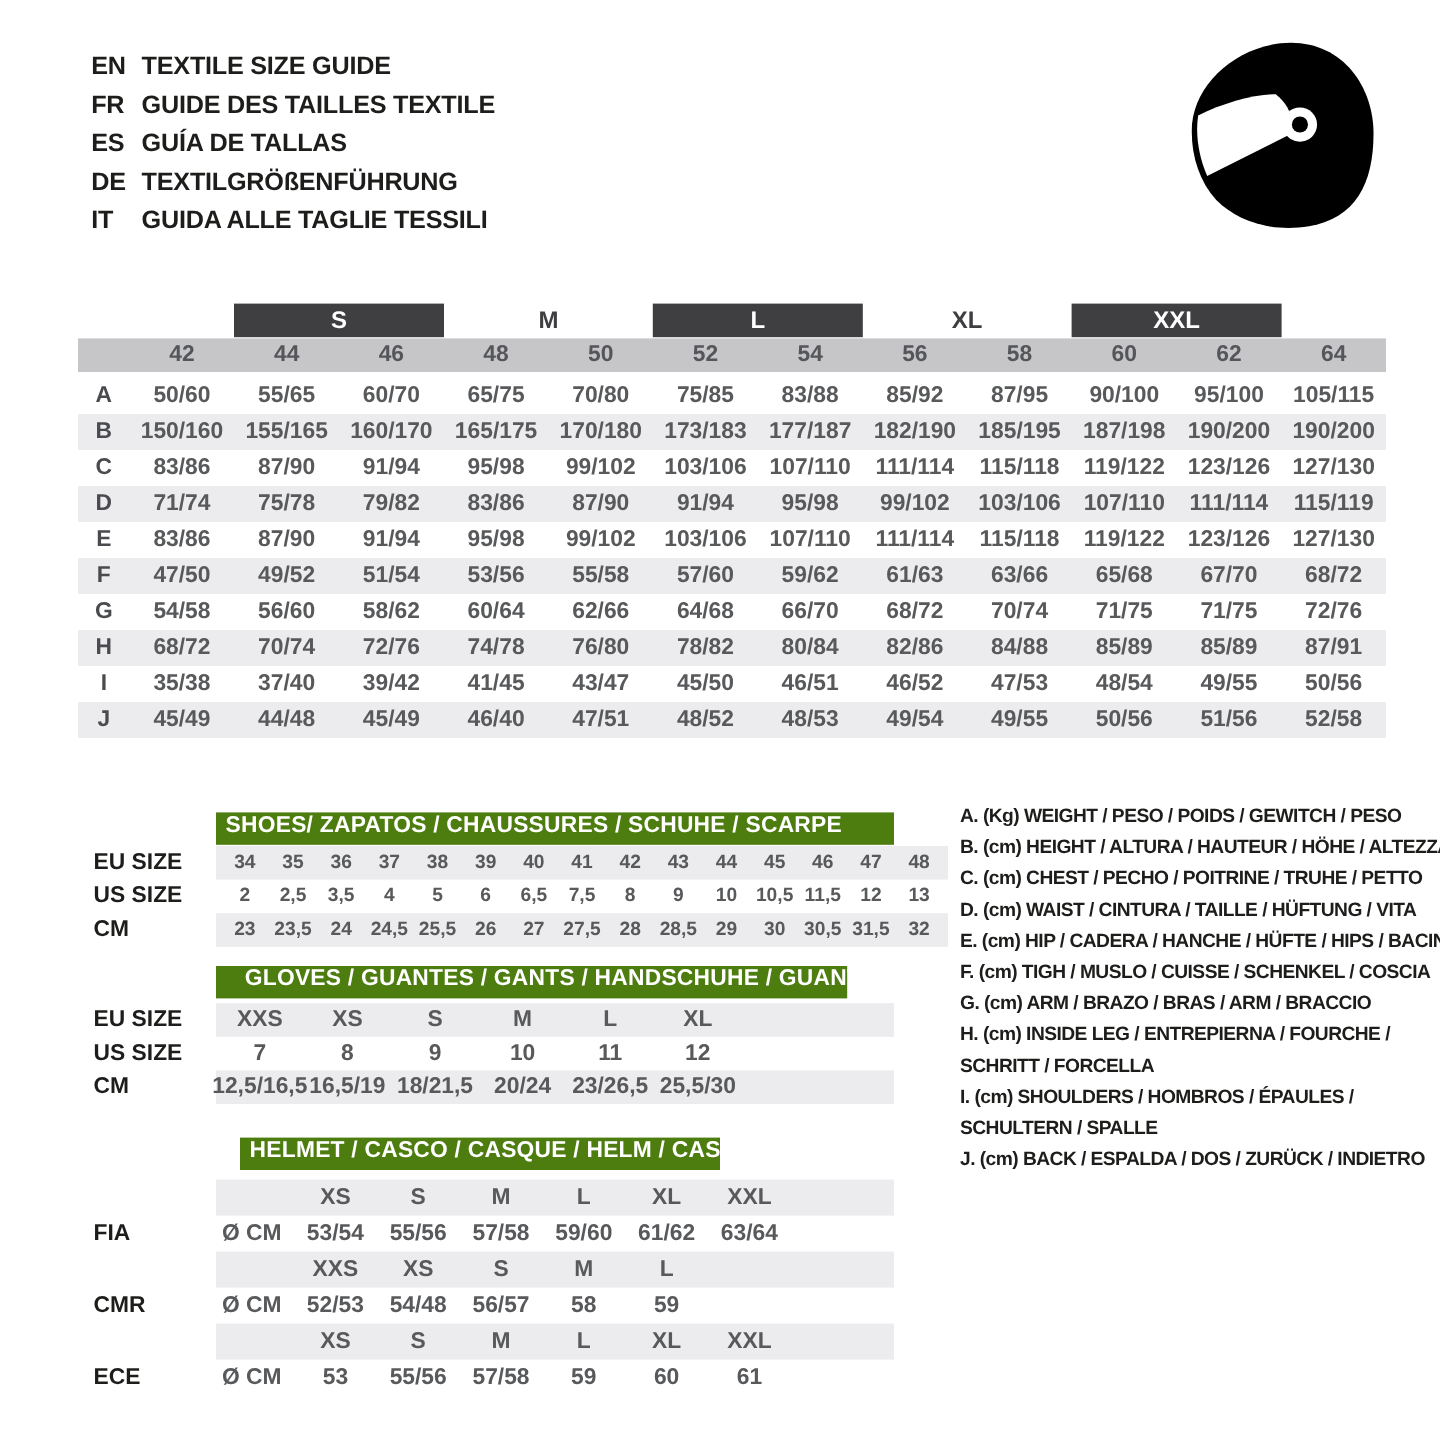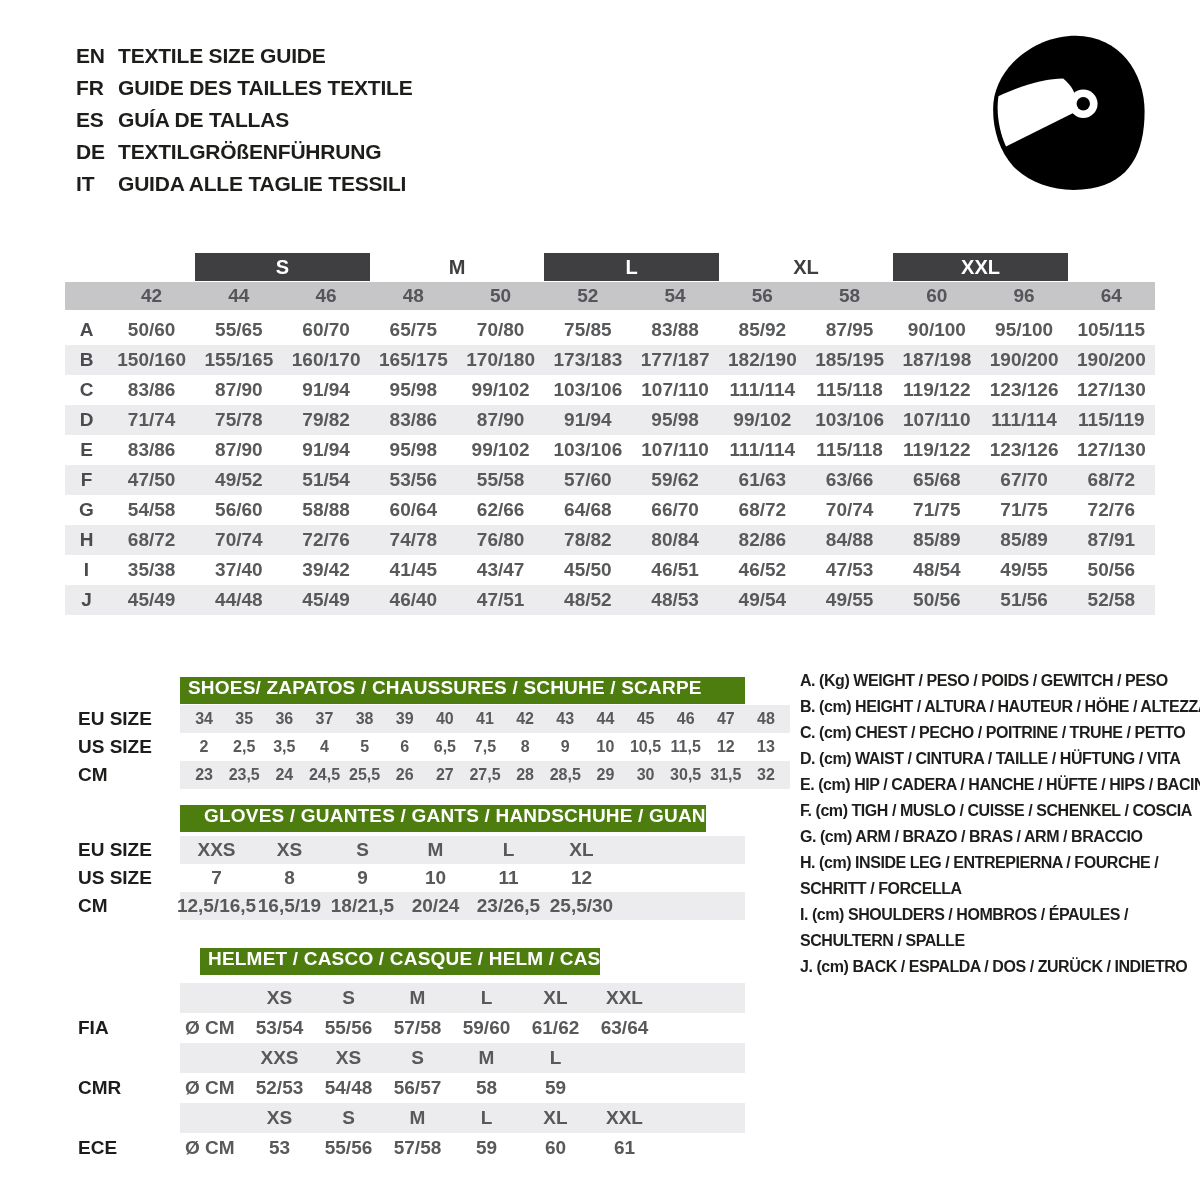--- a/index.html
+++ b/index.html
@@ -110,21 +110,21 @@
       <span>42</span>
       <span>44</span>
       <span>46</span>
       <span>48</span>
       <span>50</span>
       <span>52</span>
       <span>54</span>
       <span>56</span>
       <span>58</span>
       <span>60</span>
-      <span>96</span>
+      <span>62</span>
       <span>64</span>
     </div>
   <div class="m-rows">
       <div class="m-row">
         <span class="lbl">A</span>
         <span>50/60</span>
         <span>55/65</span>
         <span>60/70</span>
         <span>65/75</span>
         <span>70/80</span>
@@ -208,21 +208,21 @@
         <span>61/63</span>
         <span>63/66</span>
         <span>65/68</span>
         <span>67/70</span>
         <span>68/72</span>
       </div>
       <div class="m-row">
         <span class="lbl">G</span>
         <span>54/58</span>
         <span>56/60</span>
-        <span>58/88</span>
+        <span>58/62</span>
         <span>60/64</span>
         <span>62/66</span>
         <span>64/68</span>
         <span>66/70</span>
         <span>68/72</span>
         <span>70/74</span>
         <span>71/75</span>
         <span>71/75</span>
         <span>72/76</span>
       </div>

